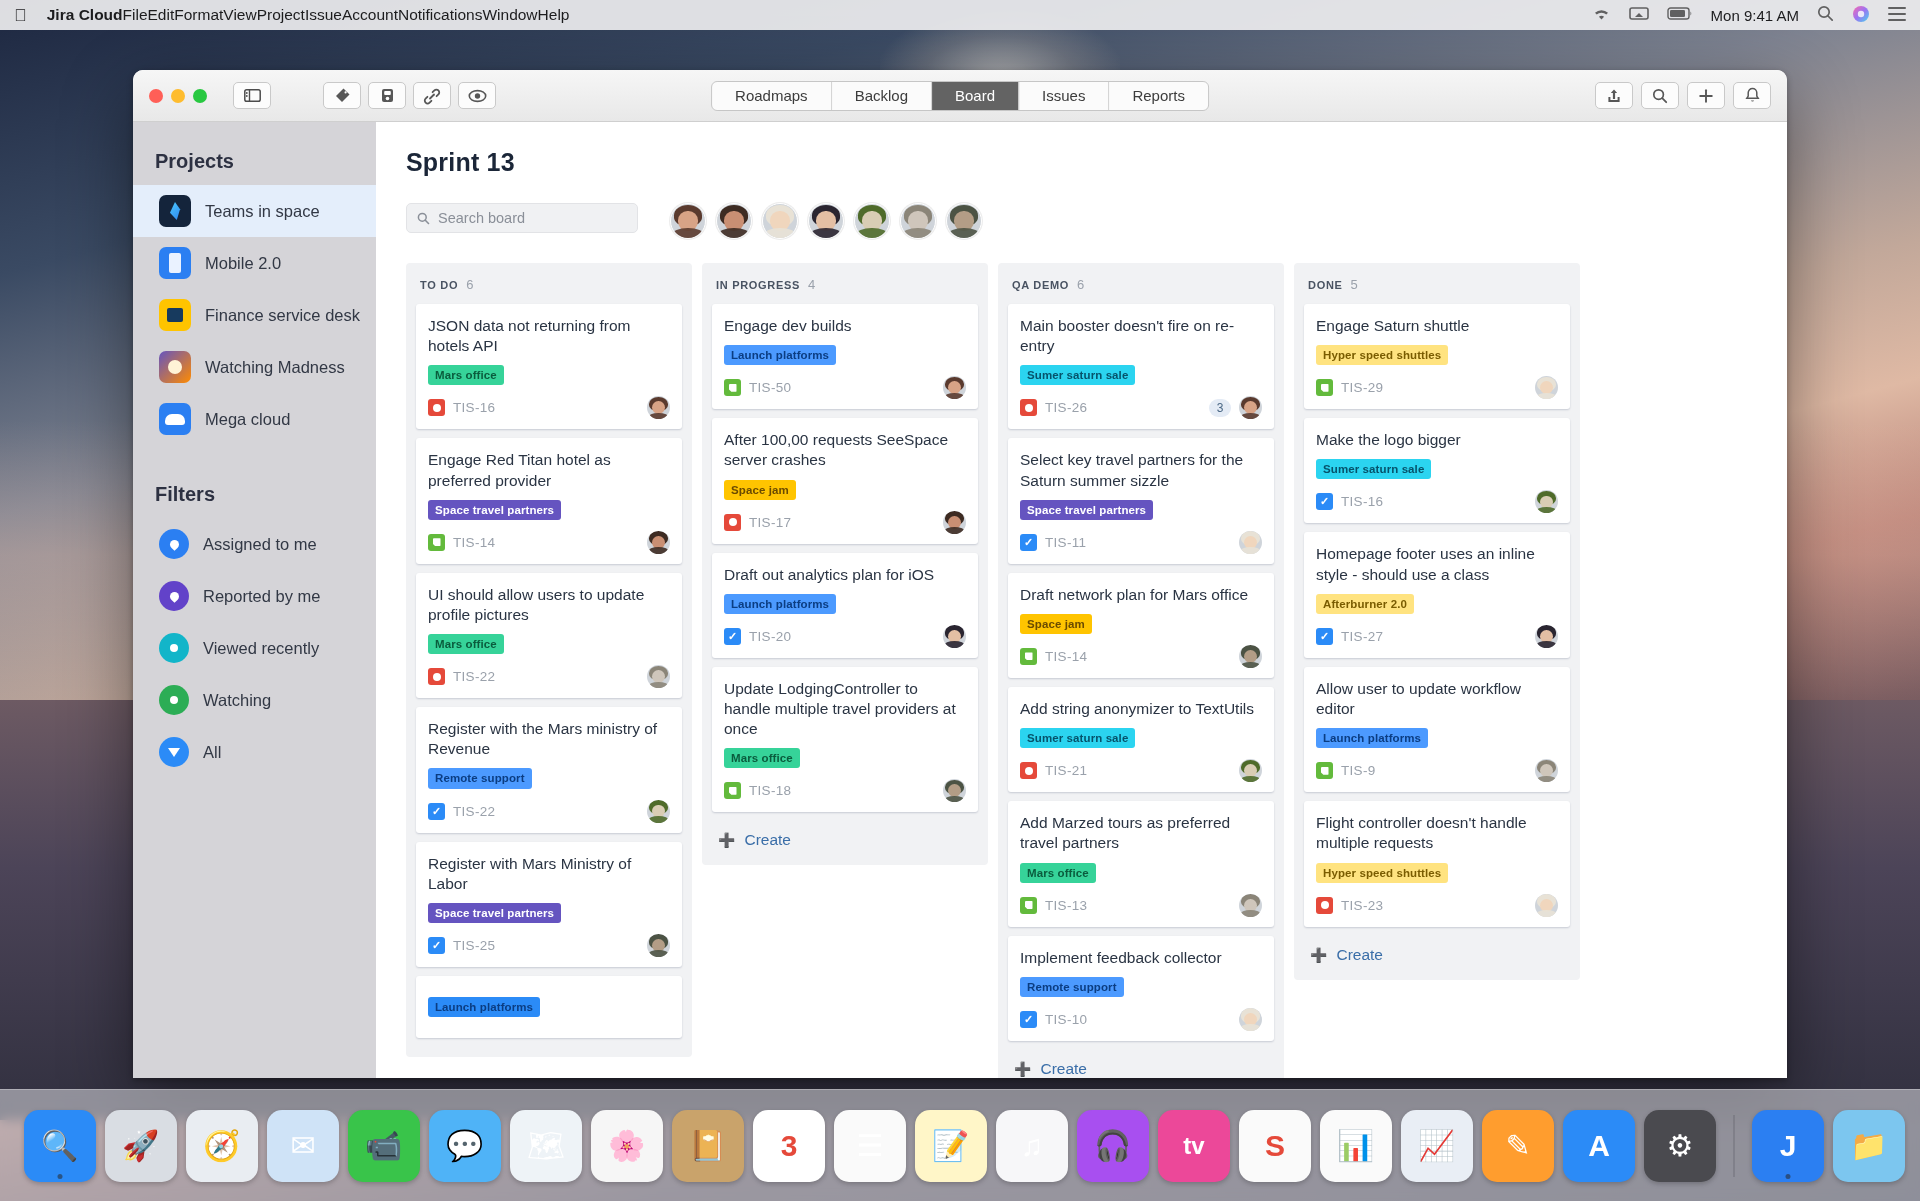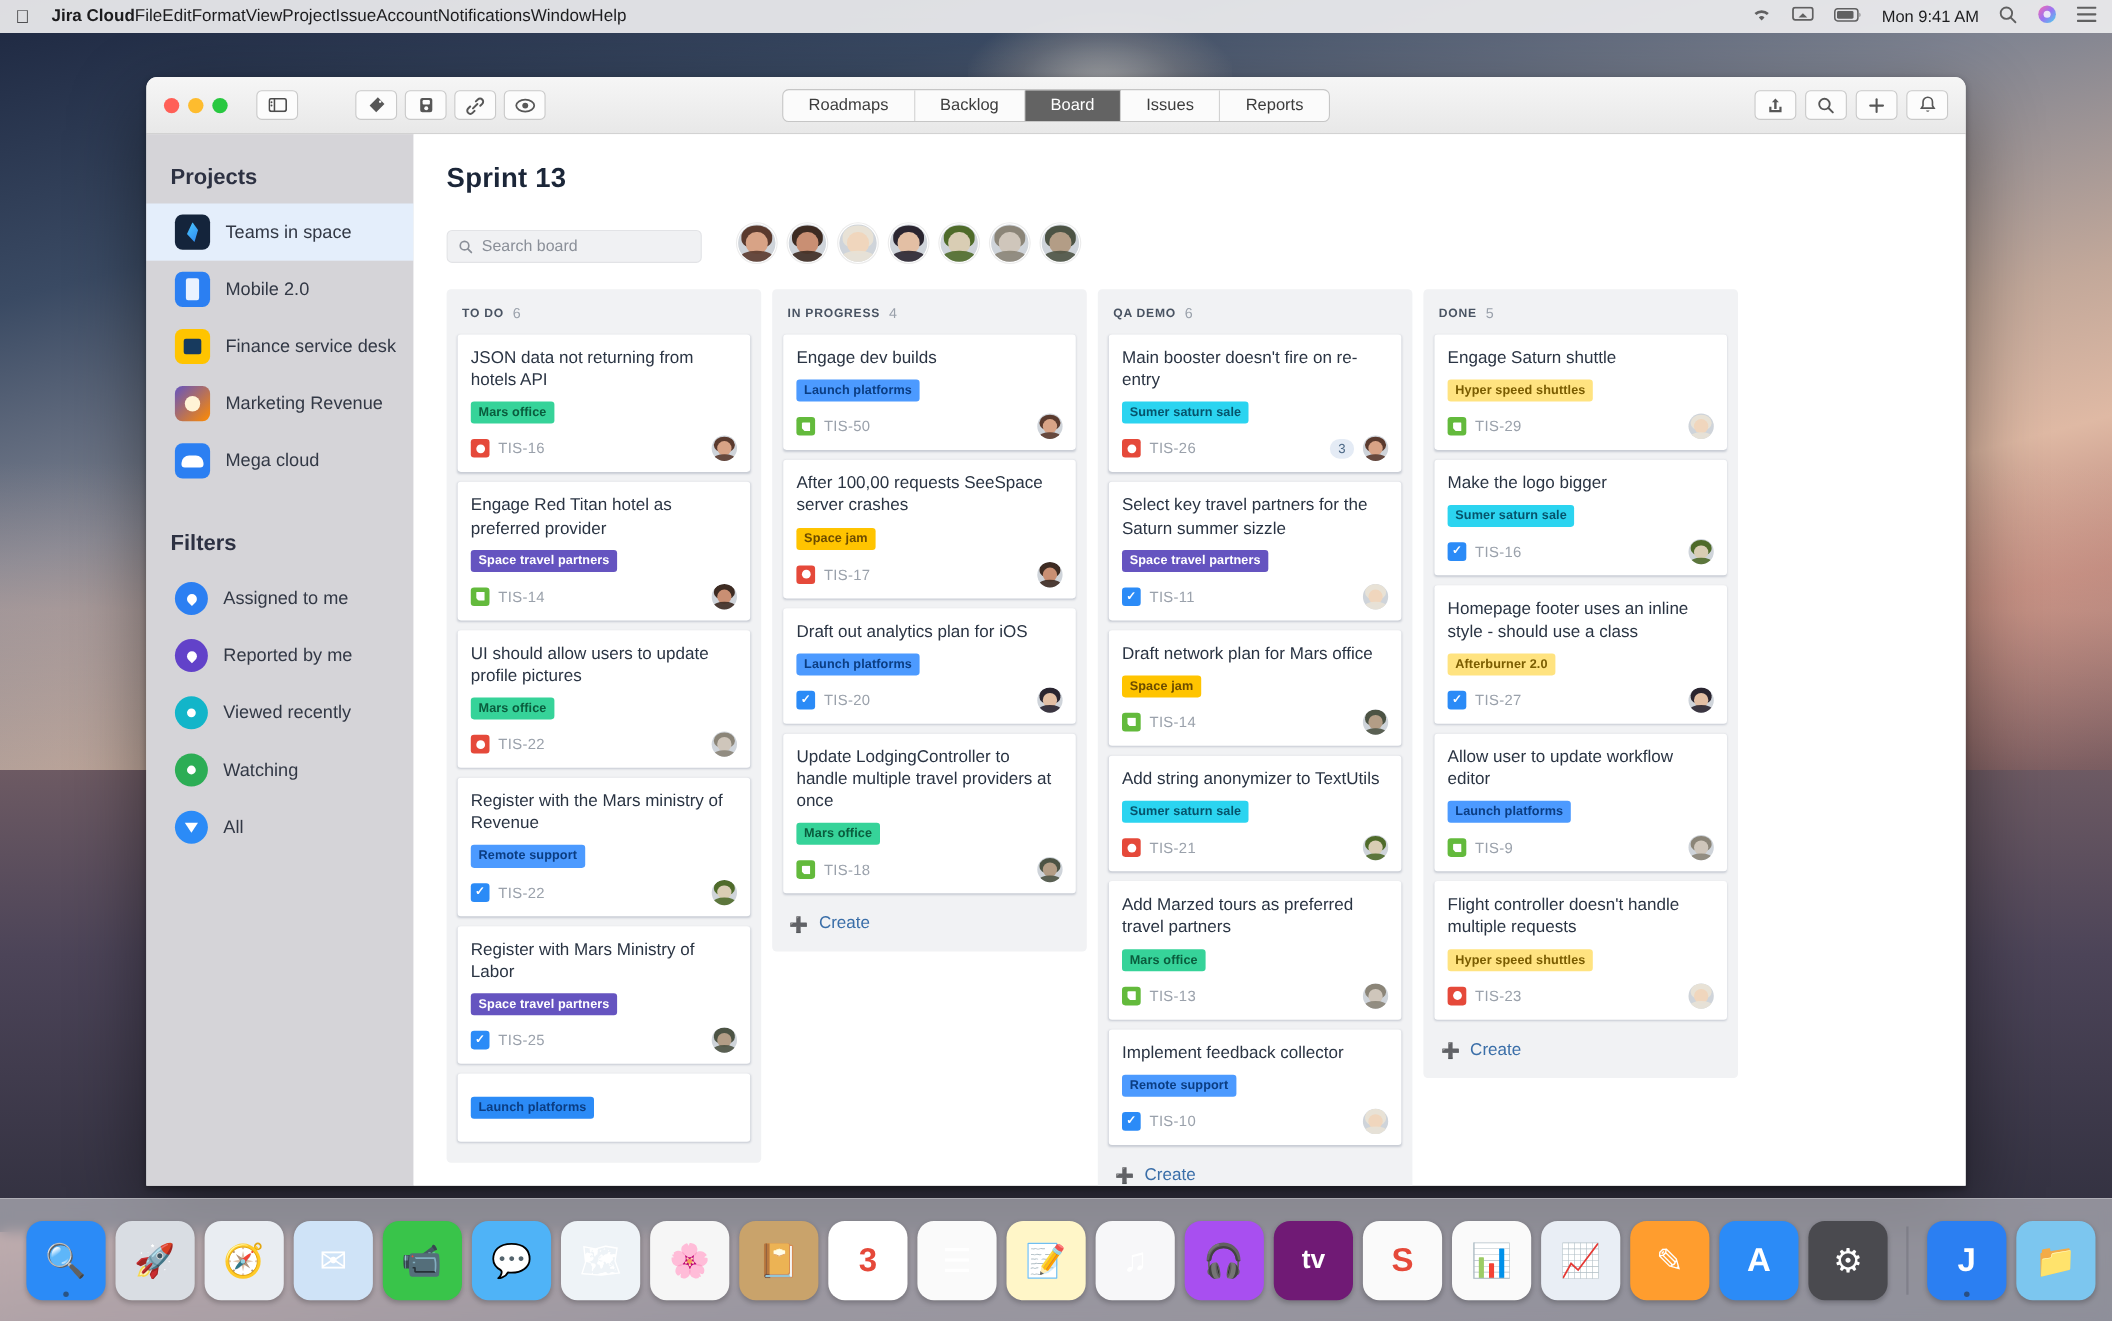--- a/index.html
+++ b/index.html
@@ -136,21 +136,21 @@
   .fico.teal { background: #12b5c9; }
   .fico.green { background: #2cad55; }
   .fico.blue2 { background: #2b8bf7; }
   .fico .gl { width: 9px; height: 9px; background: #fff; border-radius: 50% 50% 50% 0; transform: rotate(-45deg); }
   .fico .gl.dot { border-radius: 50%; transform: none; width: 8px; height: 8px; }
   .fico .gl.tri { width: 0; height: 0; background: none; border-left: 6px solid transparent; border-right: 6px solid transparent; border-top: 9px solid #fff; border-radius: 0; transform: none; }
 
   
   .board { flex: 1 1 auto; background: #fff; padding: 26px 30px 0 30px; overflow: hidden; position: relative; }
   .sprint-title { font-size: 25px; font-weight: bold; color: #1b2638; letter-spacing: .2px; }
-  .boardtools { display: flex; align-items: flex-end; gap: 32px; margin-top: 26px; }
+  .boardtools { display: flex; align-items: flex-start; gap: 32px; margin-top: 26px; }
   .searchbox {
     width: 232px; height: 30px; background: #f0f1f3; border: 1px solid #e2e3e6;
     border-radius: 5px; display: flex; align-items: center; gap: 8px; padding: 0 10px;
     color: #8a8f98; font-size: 14.5px;
   }
   .avatars { display: flex; gap: 10px; }
 
   .columns { display: flex; gap: 10px; margin-top: 24px; align-items: flex-start; }
   .col { flex: 0 0 286px; background: #f1f2f4; border-radius: 4px; padding: 12px 10px 10px 10px; }
   .col-head { display: flex; align-items: center; gap: 8px; padding: 2px 4px 12px 4px; }
@@ -386,21 +386,21 @@
           <div class="side-item">
             <span class="pico mob"></span>
             <span>Mobile 2.0</span>
           </div>
           <div class="side-item">
             <span class="pico fin"></span>
             <span>Finance service desk</span>
           </div>
           <div class="side-item">
             <span class="pico mark"></span>
-            <span>Marketing Revenue</span>
+            <span>Watching Madness</span>
           </div>
           <div class="side-item">
             <span class="pico mega"></span>
             <span>Mega cloud</span>
           </div>
         </div>
       <div class="side-head" style="margin-top:28px;">Filters</div>
       <div id="filters">
           <div class="side-item">
             <span class="fico blue" style="background: rgb(43, 127, 242);">
@@ -739,21 +739,21 @@
     <div class="dico" style="background: rgb(57, 196, 74);">📹</div>
     <div class="dico" style="background: rgb(79, 179, 247);">💬</div>
     <div class="dico" style="background: rgb(238, 243, 247);">🗺</div>
     <div class="dico" style="background: rgb(246, 246, 246);">🌸</div>
     <div class="dico" style="background: rgb(201, 163, 107);">📔</div>
     <div class="dico" style="background: rgb(255, 255, 255); color: rgb(229, 73, 58); font-weight: bold; font-size: 30px;">3</div>
     <div class="dico" style="background: rgb(250, 250, 250);">☰</div>
     <div class="dico" style="background: rgb(255, 246, 200);">📝</div>
     <div class="dico" style="background: rgb(247, 247, 249);">♫</div>
     <div class="dico" style="background: rgb(168, 79, 240);">🎧</div>
-    <div class="dico" style="background: #701a75; font-size: 24px; color: rgb(255, 255, 255); font-weight: bold;">tv</div>
+    <div class="dico" style="background: #ec4899; font-size: 24px; color: rgb(255, 255, 255); font-weight: bold;">tv</div>
     <div class="dico" style="background: rgb(250, 250, 250); color: rgb(229, 73, 58); font-weight: bold;">S</div>
     <div class="dico" style="background: rgb(250, 250, 250);">📊</div>
     <div class="dico" style="background: rgb(233, 238, 245);">📈</div>
     <div class="dico" style="background: rgb(255, 157, 46);">✎</div>
     <div class="dico" style="background: rgb(43, 139, 247); color: rgb(255, 255, 255); font-weight: bold;">A</div>
     <div class="dico" style="background: rgb(74, 74, 79);">⚙</div>
     <div class="sep"></div>
     <div class="dico" style="background: rgb(43, 127, 242); color: rgb(255, 255, 255); font-weight: bold;">J<span class="dot-run"></span></div>
     <div class="dico" style="background: rgb(124, 198, 239);">📁</div>
   </div>

